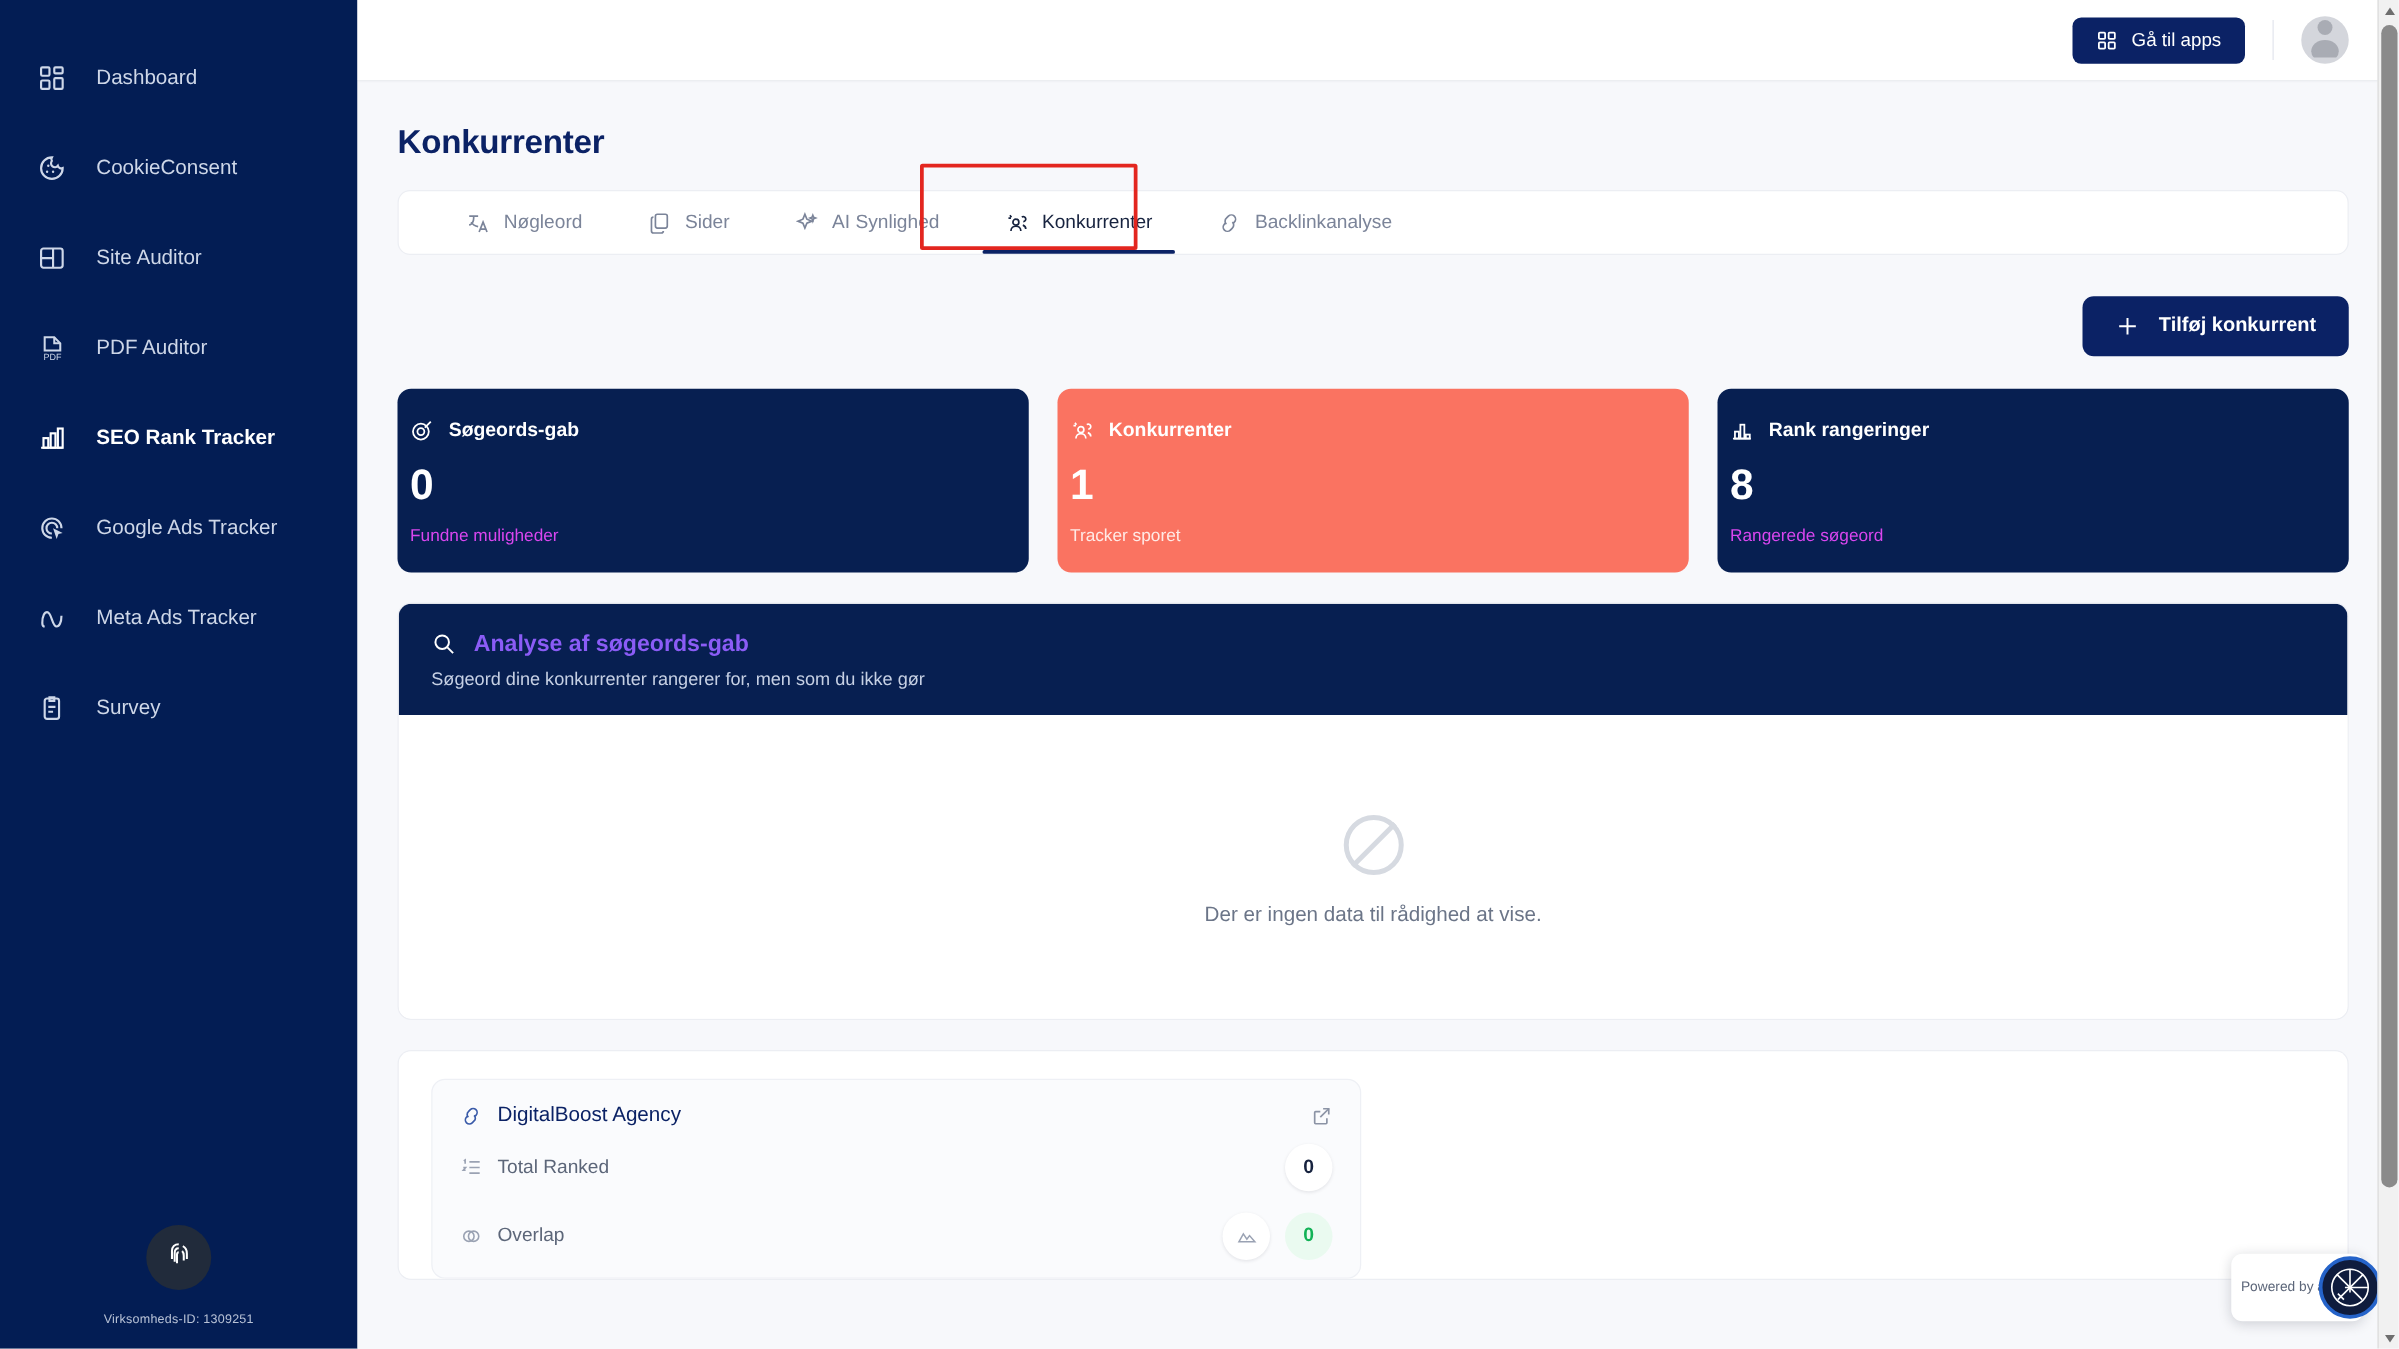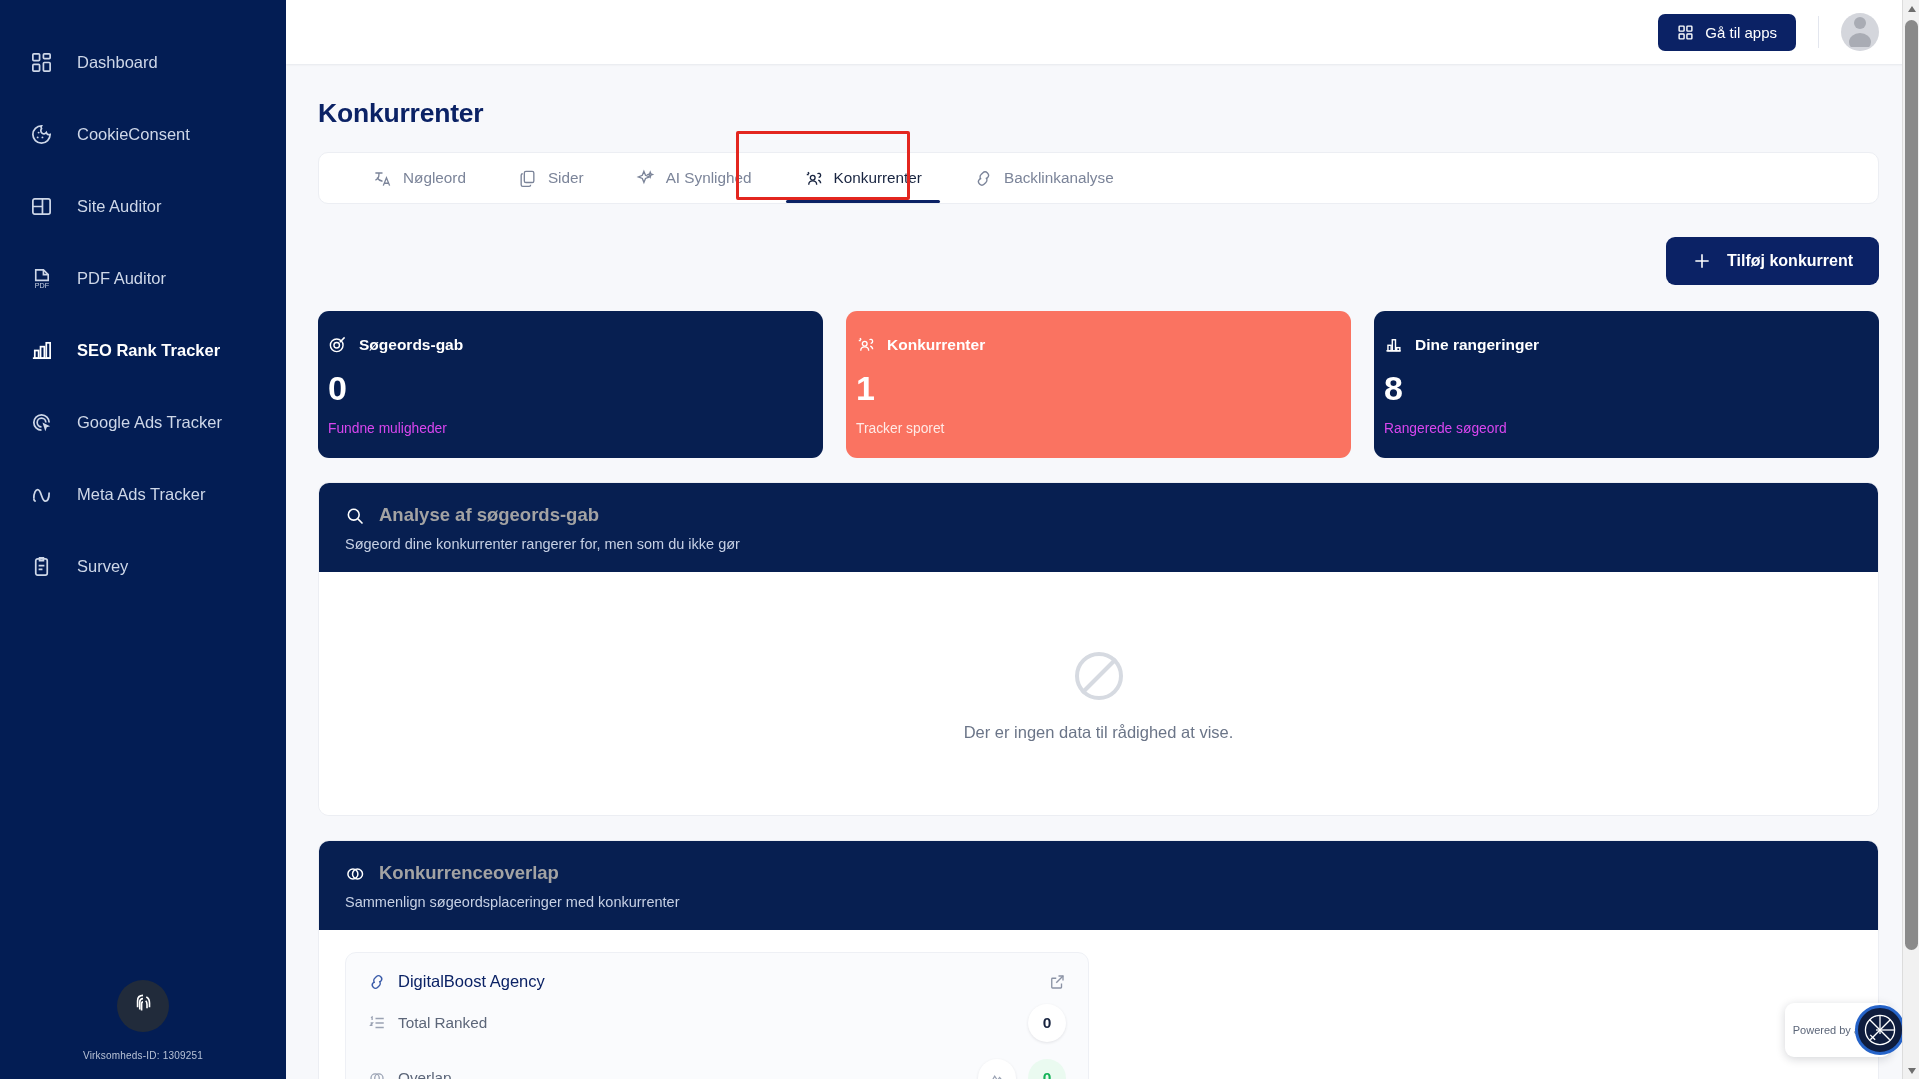--- a/index.html
+++ b/index.html
@@ -72,21 +72,21 @@
   .stat.coral{background:#fa7361}
   .stat .top{display:flex;align-items:center;gap:12px;color:#fff;font-size:15.5px;font-weight:700}
   .stat .top .ico{width:19px;height:19px;flex:0 0 19px}
   .stat .big{color:#fff;font-size:34px;font-weight:700;line-height:1;margin-top:17px}
   .stat .sub{color:#d946ef;font-size:13.8px;margin-top:16px}
   .stat.coral .sub{color:#ffeae6}
 
   .panel{background:#fff;border-radius:11px;margin-top:24px;overflow:hidden;
          border:1px solid #eceef3}
   .panel-head{background:#071f51;padding:21px 26px 20px 26px}
-  .panel-head .h{display:flex;align-items:flex-end;gap:14px;color:#a3a3a3;
+  .panel-head .h{display:flex;align-items:center;gap:14px;color:#8b5cf6;
                   font-size:18.5px;font-weight:700}
   .panel-head .h .ico{width:20px;height:20px;flex:0 0 20px}
   .panel-head .s{color:#c6d0e4;font-size:14.5px;margin-top:10px}
 
   #empty{height:243px;display:flex;flex-direction:column;align-items:center;
          justify-content:center;gap:16px;background:#fff}
   #empty .glyph{width:62px;height:62px;color:#d6dae1}
   #empty .msg{color:#6b7588;font-size:16.5px}
 
   
@@ -368,21 +368,21 @@
 
       <div class="stat navy">
         <div class="top">
           <span class="ico">
             <svg viewBox="0 0 24 24" fill="none" stroke="#ffffff" stroke-width="1.8">
               <path d="M3 20h18"></path>
                 <rect x="5" y="13" width="4" height="7"></rect>
               <rect x="10.5" y="6" width="4" height="14"></rect>
                 <rect x="16" y="16" width="4" height="4"></rect>
             </svg></span>
-          <span>Dine rangeringer</span>
+          <span>Rank rangeringer</span>
         </div>
         <div class="big">8</div>
         <div class="sub">Rangerede søgeord</div>
       </div>
 
     </div>
 
     <section class="panel">
       <div class="panel-head">
         <div class="h">
@@ -399,31 +399,20 @@
         <span class="glyph">
           <svg viewBox="0 0 62 62" fill="none" stroke="currentColor" stroke-width="4">
             <circle cx="31" cy="31" r="22"></circle>
               <path d="M14 48L48 14"></path>
           </svg></span>
         <div class="msg">Der er ingen data til rådighed at vise.</div>
       </div>
     </section>
 
     <section class="panel">
-      <div class="panel-head">
-        <div class="h">
-          <span class="ico">
-            <svg viewBox="0 0 24 24" fill="none" stroke="#ffffff" stroke-width="1.8">
-              <circle cx="9.5" cy="12" r="6"></circle>
-                <circle cx="15" cy="12" r="6"></circle>
-            </svg></span>
-          <span>Konkurrenceoverlap</span>
-        </div>
-        <div class="s">Sammenlign søgeordsplaceringer med konkurrenter</div>
-      </div>
       <div id="overlap-body">
         <div class="comp-card">
           <div class="comp-head">
             <div class="name">
               <span class="ico">
                 <svg viewBox="0 0 24 24" fill="none" stroke="currentColor" stroke-width="1.8">
                   <path d="M9 13a4 4 0 0 1 0-6l2-2a4 4 0 0 1 6 6l-1 1"></path>
                   <path d="M15 11a4 4 0 0 1 0 6l-2 2a4 4 0 0 1-6-6l1-1"></path>
                 </svg></span>
               <span>DigitalBoost Agency</span>

